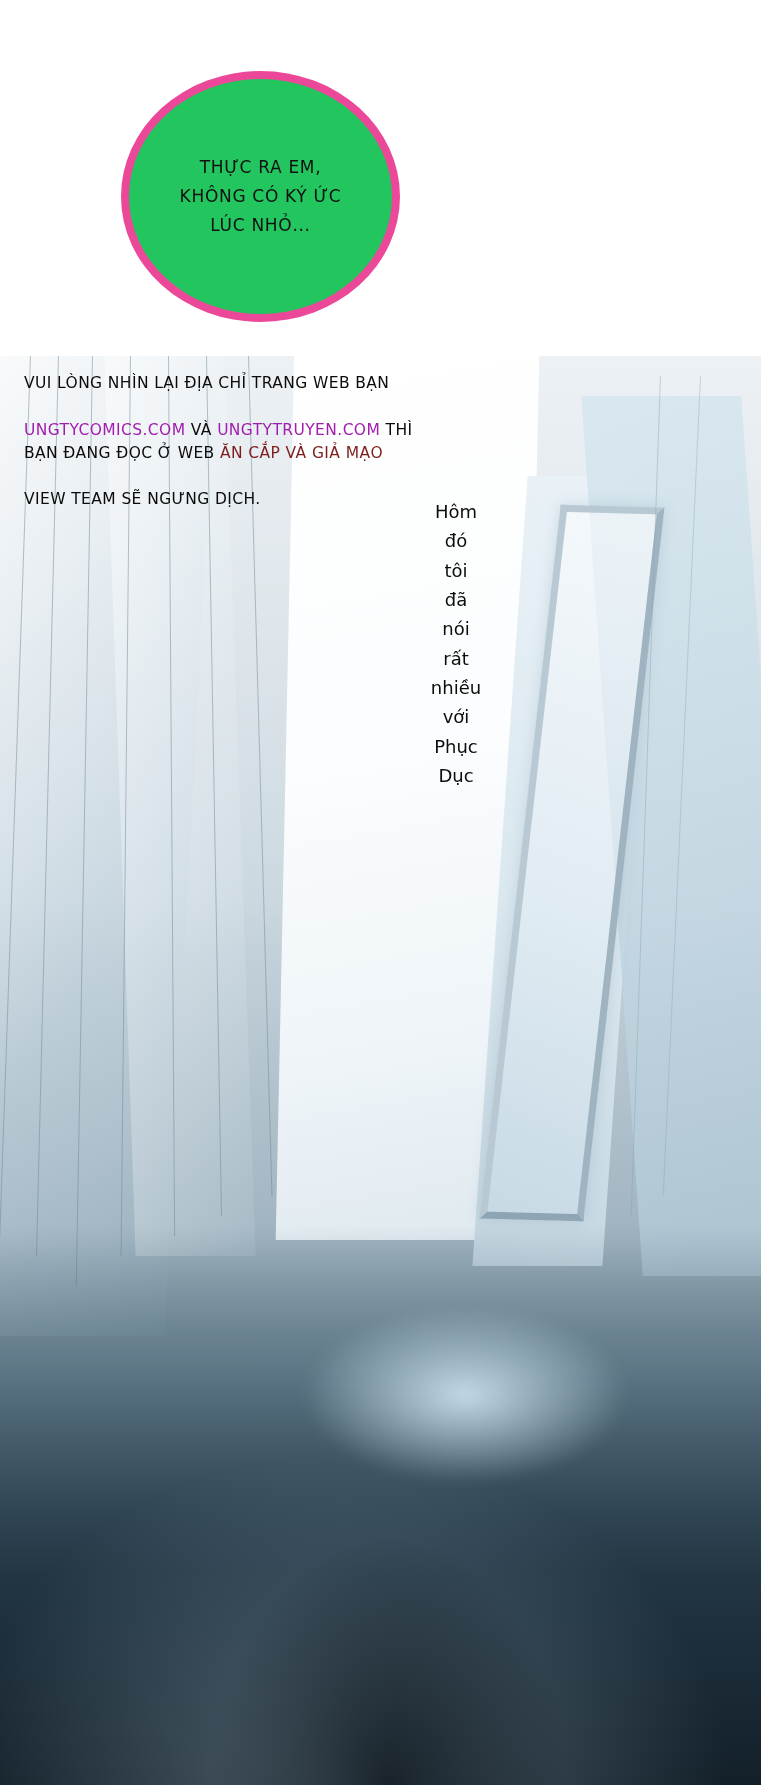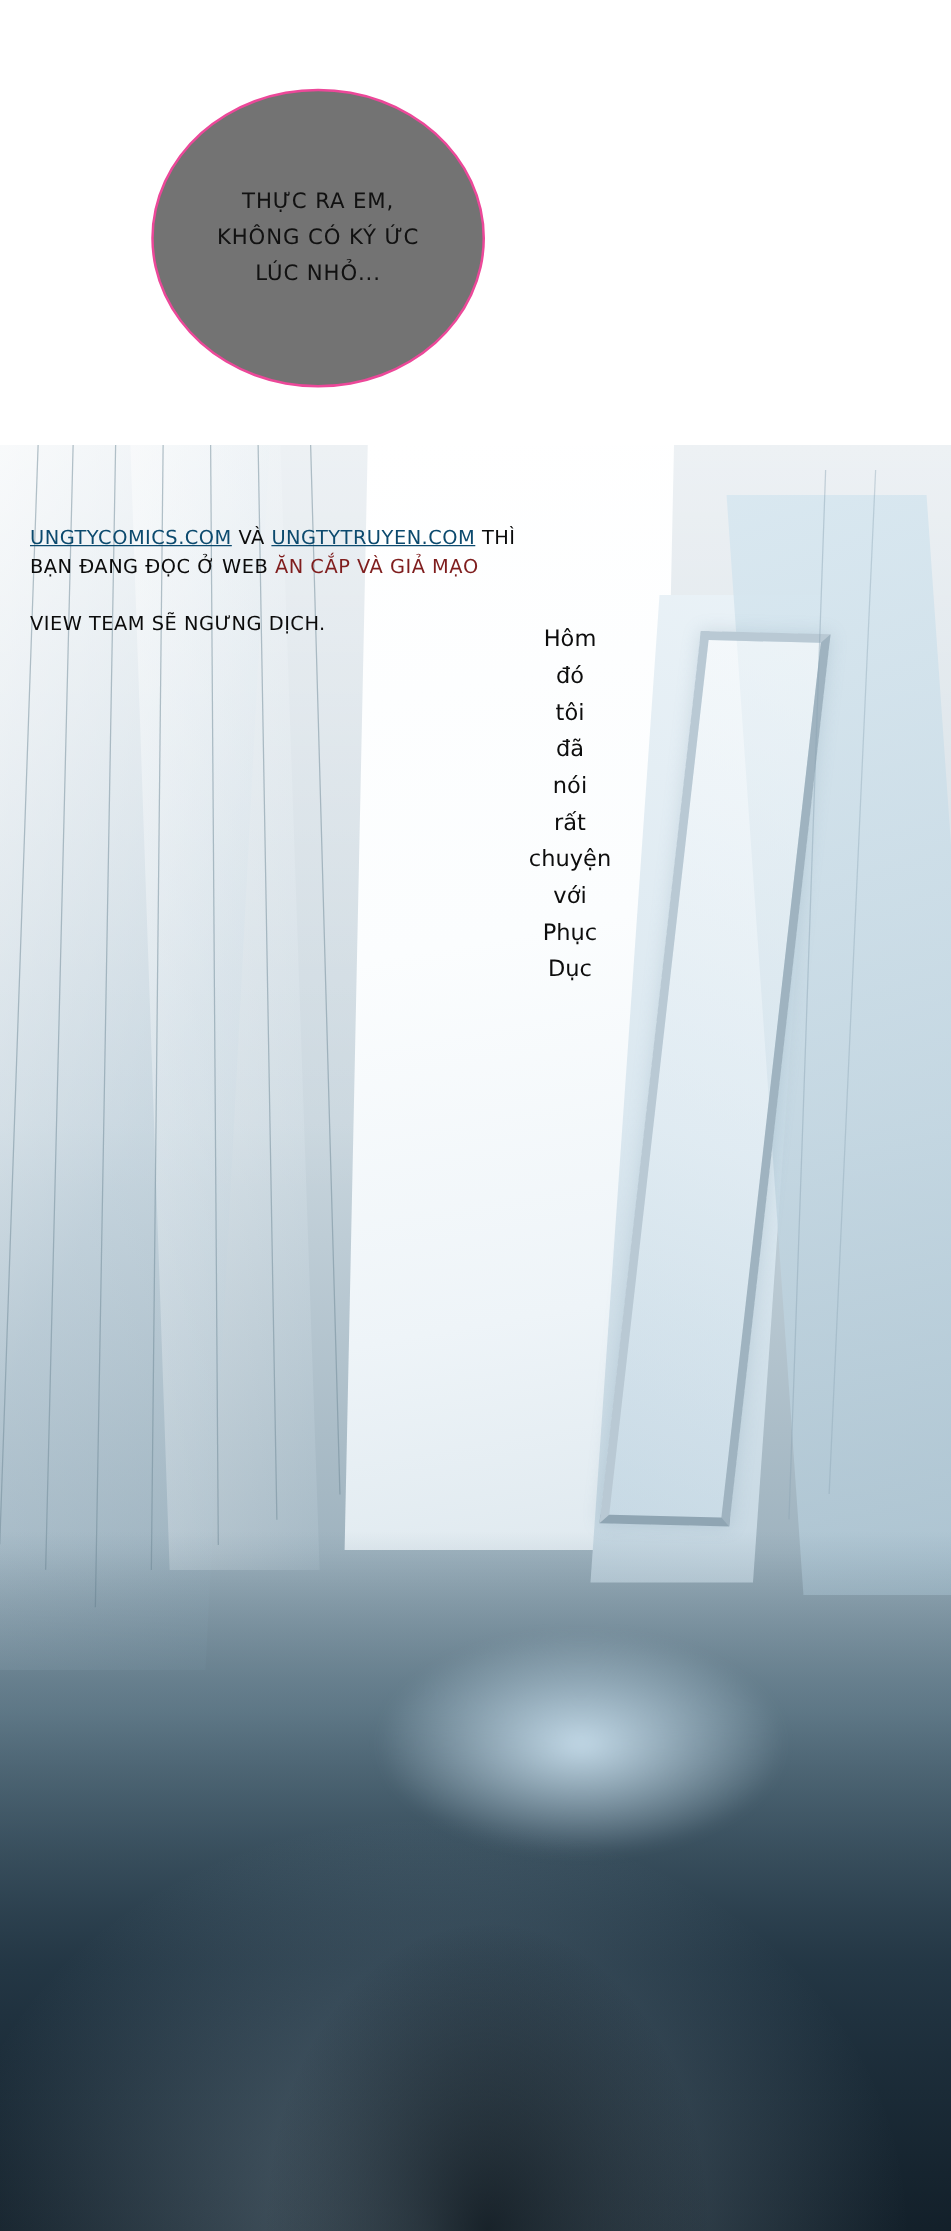--- a/index.html
+++ b/index.html
@@ -26,23 +26,23 @@
     width: 761px;
     height: 360px;
     background: #ffffff;
   }
   .speech-bubble {
     position: absolute;
     left: 121px;
     top: 71px;
     width: 263px;
     height: 235px;
-    border: 2px solid #ec4899;
+    border: 8px solid #ec4899;
     border-radius: 50%;
-    background: #737373;
+    background: #22c55e;
     display: flex;
     align-items: center;
     justify-content: center;
   }
   .speech-bubble-text {
     text-align: center;
     font-size: 17px;
     line-height: 1.72;
     letter-spacing: 0.7px;
     color: #111111;
@@ -151,21 +151,21 @@
     left: 24px;
     top: 372px;
     width: 400px;
     font-size: 15.5px;
     line-height: 1.5;
     letter-spacing: 0.4px;
     color: #0b0b0b;
     text-transform: uppercase;
     font-family: "DejaVu Sans", sans-serif;
   }
-  .notice .red { color: #0c4a6e; text-decoration: underline; }
+  .notice .red { color: #a21caf; }
   .notice .green { color: #7f1d1d; }
 
   
   .narr {
     position: absolute;
     text-align: center;
     color: #0d0d0d;
     font-family: "DejaVu Sans", sans-serif;
     white-space: pre-line;
   }
@@ -216,33 +216,33 @@
     <div class="strand" style="left:660px; top:20px; height:840px; transform: rotate(2deg); background: rgba(140,165,180,0.45);"></div>
     <div class="strand" style="left:700px; top:20px; height:820px; transform: rotate(2.6deg); background: rgba(140,165,180,0.4);"></div>
 
     <div class="floor"></div>
     <div class="floor-glow"></div>
     <div class="mist"></div>
     <div class="tree-silhouette"></div>
   </div>
 
   <div class="notice">
-    <br>
+    <span>VUI LÒNG NHÌN LẠI ĐỊA CHỈ TRANG WEB BẠN</span><br>
     <br>
     <span class="red">UNGTYCOMICS.COM</span><span> VÀ </span><span class="red">UNGTYTRUYEN.COM</span><span> THÌ</span><br>
     <span>BẠN ĐANG ĐỌC Ở WEB </span><span class="green">ĂN CẮP VÀ GIẢ MẠO</span><br>
     <br>
     <span>VIEW TEAM SẼ NGƯNG DỊCH.</span>
   </div>
 
   <div class="narr narr-right">Hôm
 đó
 tôi
 đã
 nói
 rất
-chuyện
+nhiều
 với
 Phục
 Dục</div>
 
 
 </div>
 
 </body></html>

